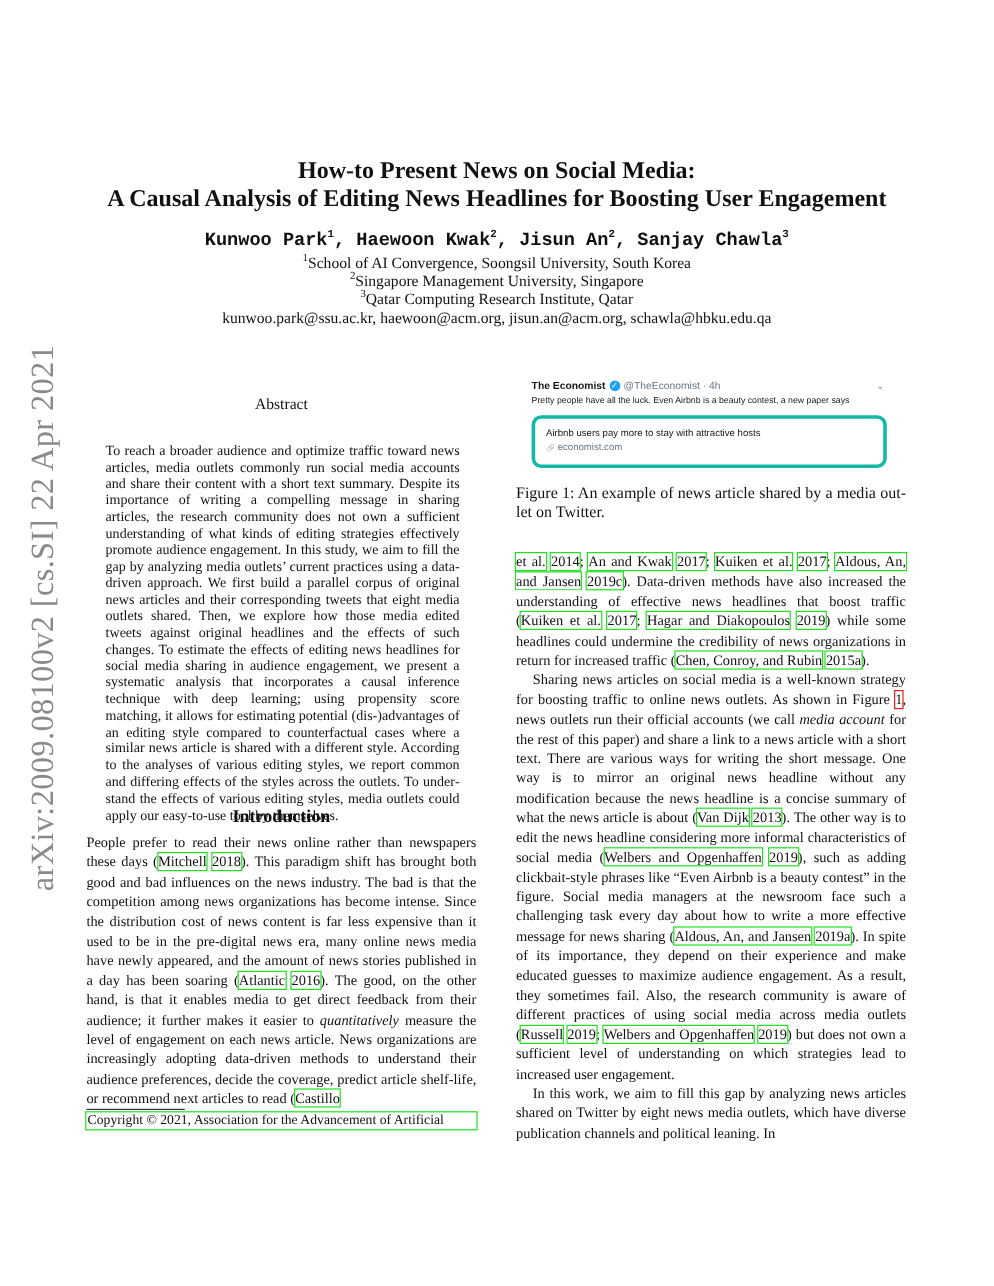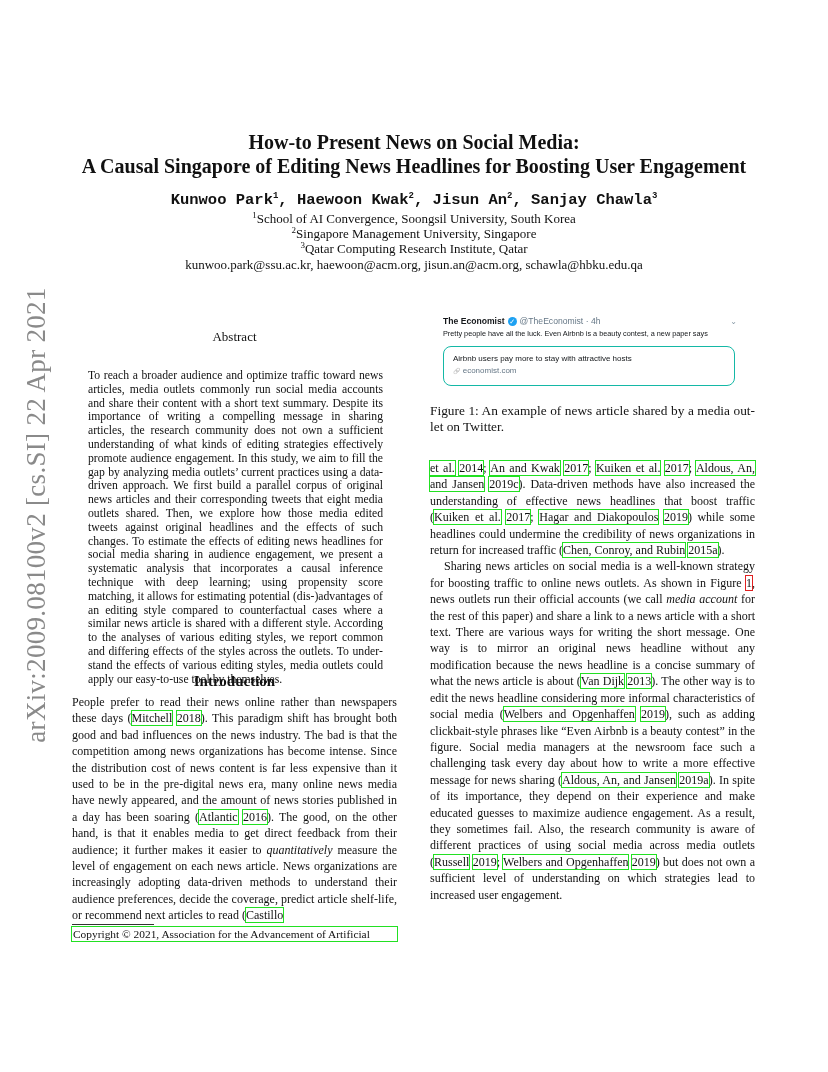--- a/index.html
+++ b/index.html
@@ -66,21 +66,21 @@
     .tweet-header { font-size: 8.6px; line-height: 11px; display: flex; align-items: center; }
     .tweet-name { font-weight: bold; }
     .verified {
       display: inline-block; width: 9px; height: 9px; border-radius: 50%; background: #1da1f2;
       color: #fff; font-size: 7px; line-height: 9px; text-align: center; margin: 0 3px;
     }
     .tweet-handle { color: #657786; }
     .tweet-chevron { position: absolute; right: 6px; top: 0; color: #8899a6; font-size: 8px; }
     .tweet-text { font-size: 7.3px; line-height: 11px; margin-top: 1px; }
     .link-card {
-      margin-top: 7px; border: 1px solid #14b8a6; border-radius: 8px;
+      margin-top: 7px; border: 3px solid #14b8a6; border-radius: 8px;
       padding: 6px 9px; height: 26px; width: 272px;
     }
     .link-title { font-size: 8px; line-height: 12px; }
     .link-domain { font-size: 8px; line-height: 12px; color: #657786; }
     .figcaption {
       position: absolute; left: 430px; width: 325px; top: 403px;
       font-size: 13.35px; line-height: 16.4px; text-align: justify;
     }
     .right-body { top: 460px; }
     .indent { text-indent: 14px; }
@@ -88,21 +88,21 @@
   </style>
 </head>
 <body>
 
 <div class="arxiv-stamp">
   <span>arXiv:2009.08100v2  [cs.SI]  22 Apr 2021</span>
 </div>
 
 <div class="title">
   <div>How-to Present News on Social Media:</div>
-  <div>A Causal Singapore of Editing News Headlines for Boosting User Engagement</div>
+  <div>A Causal Analysis of Editing News Headlines for Boosting User Engagement</div>
 </div>
 
 <div class="authors">
   <span>Kunwoo Park</span><sup>1</sup>,
   <span>Haewoon Kwak</span><sup>2</sup>,
   <span>Jisun An</span><sup>2</sup>,
   <span>Sanjay Chawla</span><sup>3</sup>
 </div>
 
 <div class="affils">
@@ -135,13 +135,14 @@
     <div class="link-title">Airbnb users pay more to stay with attractive hosts</div>
     <div class="link-domain"><span style="font-size:6px;filter:grayscale(1);opacity:.6">🔗</span> <span>economist.com</span></div>
   </div>
 </div>
 
 <div class="figcaption">Figure 1: An example of news article shared by a media out­let on Twitter.</div>
 
 <div class="col col-right right-body">
   <p><span class="cite">et al.</span> <span class="cite">2014</span>; <span class="cite">An and Kwak</span> <span class="cite">2017</span>; <span class="cite">Kuiken et al.</span> <span class="cite">2017</span>; <span class="cite">Aldous, An, and Jansen</span> <span class="cite">2019c</span><span>). Data-driven methods have also in­creased the understanding of effective news headlines that boost traffic (</span><span class="cite">Kuiken et al.</span> <span class="cite">2017</span>; <span class="cite">Hagar and Diakopoulos</span> <span class="cite">2019</span><span>) while some headlines could undermine the credibility of news organizations in return for increased traffic (</span><span class="cite">Chen, Conroy, and Rubin</span> <span class="cite">2015a</span><span>).</span></p>
   <p class="indent"><span>Sharing news articles on social media is a well-known strategy for boosting traffic to online news outlets. As shown in Figure </span><span class="ref">1</span><span>, news outlets run their official accounts (we call </span><em>media account</em><span> for the rest of this paper) and share a link to a news article with a short text. There are various ways for writing the short message. One way is to mirror an original news headline without any modification because the news headline is a concise summary of what the news article is about (</span><span class="cite">Van Dijk</span> <span class="cite">2013</span><span>). The other way is to edit the news headline considering more informal characteristics of so­cial media (</span><span class="cite">Welbers and Opgenhaffen</span> <span class="cite">2019</span><span>), such as adding clickbait-style phrases like “Even Airbnb is a beauty con­test” in the figure. Social media managers at the newsroom face such a challenging task every day about how to write a more effective message for news sharing (</span><span class="cite">Aldous, An, and Jansen</span> <span class="cite">2019a</span><span>). In spite of its importance, they depend on their experience and make educated guesses to maximize au­dience engagement. As a result, they sometimes fail. Also, the research community is aware of different practices of using social media across media outlets (</span><span class="cite">Russell</span> <span class="cite">2019</span>; <span class="cite">Wel­bers and Opgenhaffen</span> <span class="cite">2019</span><span>) but does not own a sufficient level of understanding on which strategies lead to increased user engagement.</span></p>
+  <p class="indent">In this work, we aim to fill this gap by analyzing news ar­ticles shared on Twitter by eight news media outlets, which have diverse publication channels and political leaning. In</p>
 </div>
 
 </body></html>

